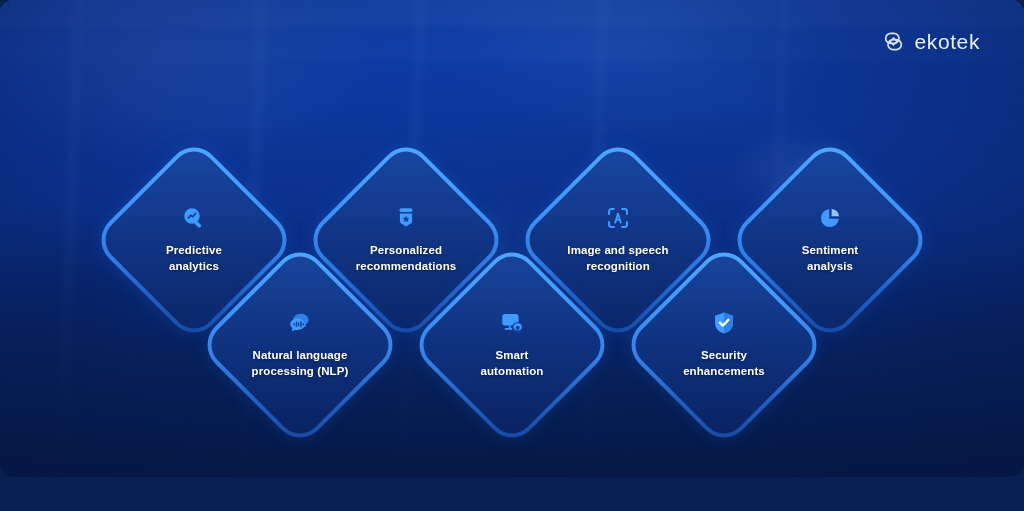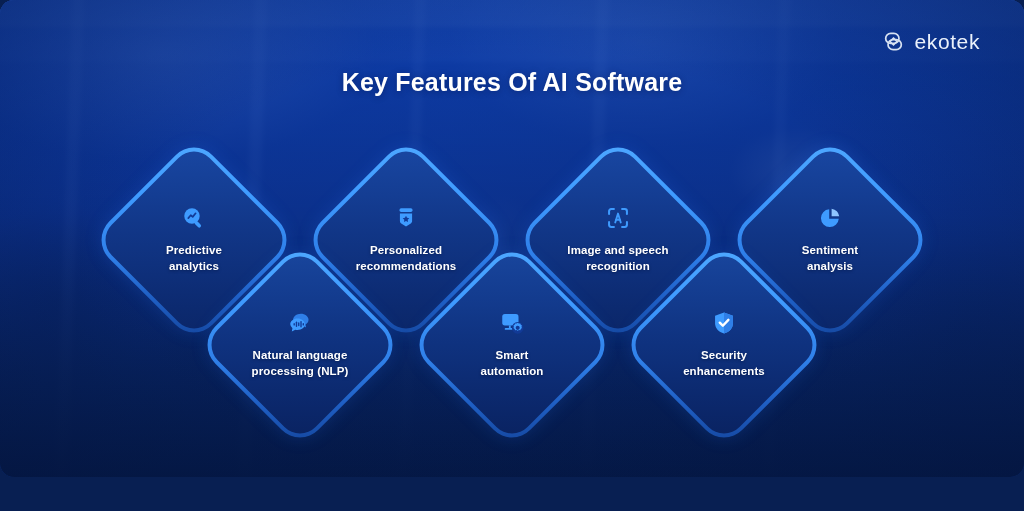--- a/index.html
+++ b/index.html
@@ -129,21 +129,20 @@
     <span class="logo-mark">
       <svg viewBox="0 0 32 32" fill="none" stroke="#e9f1fb" stroke-width="2.2">
         <path d="M12.5 5.5h4a6.5 6.5 0 0 1 6.5 6.5v0a6.5 6.5 0 0 1-6.5 6.5h-4A6.5 6.5 0 0 1 6 12v0a6.5 6.5 0 0 1 6.5-6.5z"></path>
         <path d="M19.5 26.5h-4A6.5 6.5 0 0 1 9 20v0a6.5 6.5 0 0 1 6.5-6.5h4A6.5 6.5 0 0 1 26 20v0a6.5 6.5 0 0 1-6.5 6.5z"></path>
         <path d="M16 11.6 20.4 16 16 20.4 11.6 16z" stroke-width="2"></path>
       </svg>
     </span>
     <span class="logo-text">ekotek</span>
   </div>
 
-  <div class="title">Key Features Of AI Software</div>
 
   <div class="grid">
 
     <div class="dia r1 c1">
       <div class="dia-inner">
         <div class="dia-face">
           <span class="icon">
             <svg viewBox="0 0 32 32">
               <circle cx="13.5" cy="13.5" r="9.5" fill="#3e9bff"></circle>
               <path d="M9 16.2l3-3.6 2.4 2 3.6-4.4" fill="none" stroke="#123a96" stroke-width="2.1" stroke-linecap="round" stroke-linejoin="round"></path>

